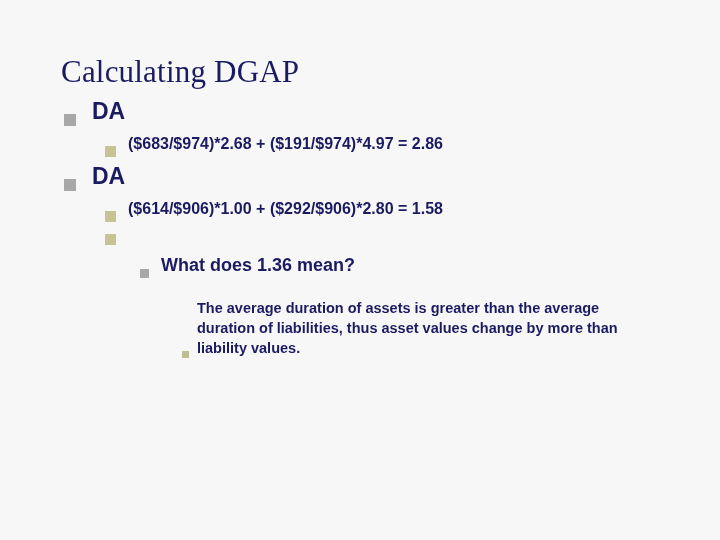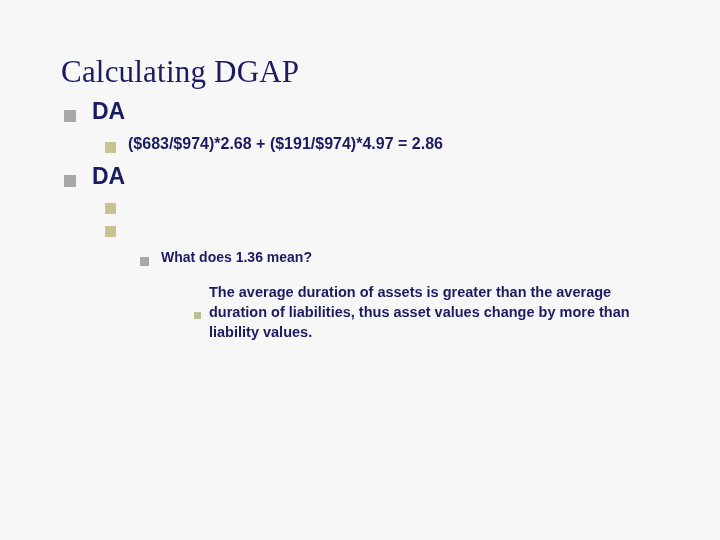--- a/index.html
+++ b/index.html
@@ -40,21 +40,21 @@
   
   .body-area {
     position: absolute;
     left: 0;
     top: 96px;
     width: 720px;
   }
 
   .bullet-row {
     display: flex;
-    align-items: center;
+    align-items: flex-end;
     color: #1b1b62;
     font-weight: bold;
   }
 
   .bullet-mark {
     flex: 0 0 auto;
     display: inline-block;
     background: #a9a9a9;
   }
 
@@ -89,39 +89,38 @@
     width: 11px;
     height: 11px;
     background: #c6c491;
     margin-top: 8px;
     margin-right: 12px;
   }
 
   
   .lvl3 {
     padding-left: 140px;
-    margin-bottom: 8px;
-    font-size: 14px;
+    margin-bottom: 16px;
+    font-size: 18px;
     line-height: 25px;
   }
   .lvl3 .bullet-mark {
     width: 9px;
     height: 9px;
     background: #a8a8a8;
     margin-top: 8px;
     margin-right: 12px;
   }
 
   
   .lvl4 {
     padding-left: 182px;
     padding-right: 40px;
     font-size: 14.5px;
     line-height: 20px;
-    margin-left: 12px;
   }
   .lvl4 .bullet-mark {
     width: 7px;
     height: 7px;
     background: #bdbd96;
     margin-top: 6px;
     margin-right: 8px;
   }
   .lvl4 .bullet-text {
     max-width: 460px;
@@ -149,20 +148,21 @@
       <span class="bullet-text">($683/$974)*2.68 + ($191/$974)*4.97 = 2.86</span>
     </div>
 
     <div class="bullet-row lvl1">
       <span class="bullet-mark"></span>
       <span class="bullet-text">DA</span>
     </div>
 
     <div class="bullet-row lvl2">
       <span class="bullet-mark"></span>
+      <span class="bullet-text">($614/$906)*1.00 + ($292/$906)*2.80 = 1.58</span>
     </div>
 
 
     <div class="bullet-row lvl2">
       <span class="bullet-mark"></span>
     </div>
 
     <div class="gap-sm"></div>
 
     <div class="bullet-row lvl3">

